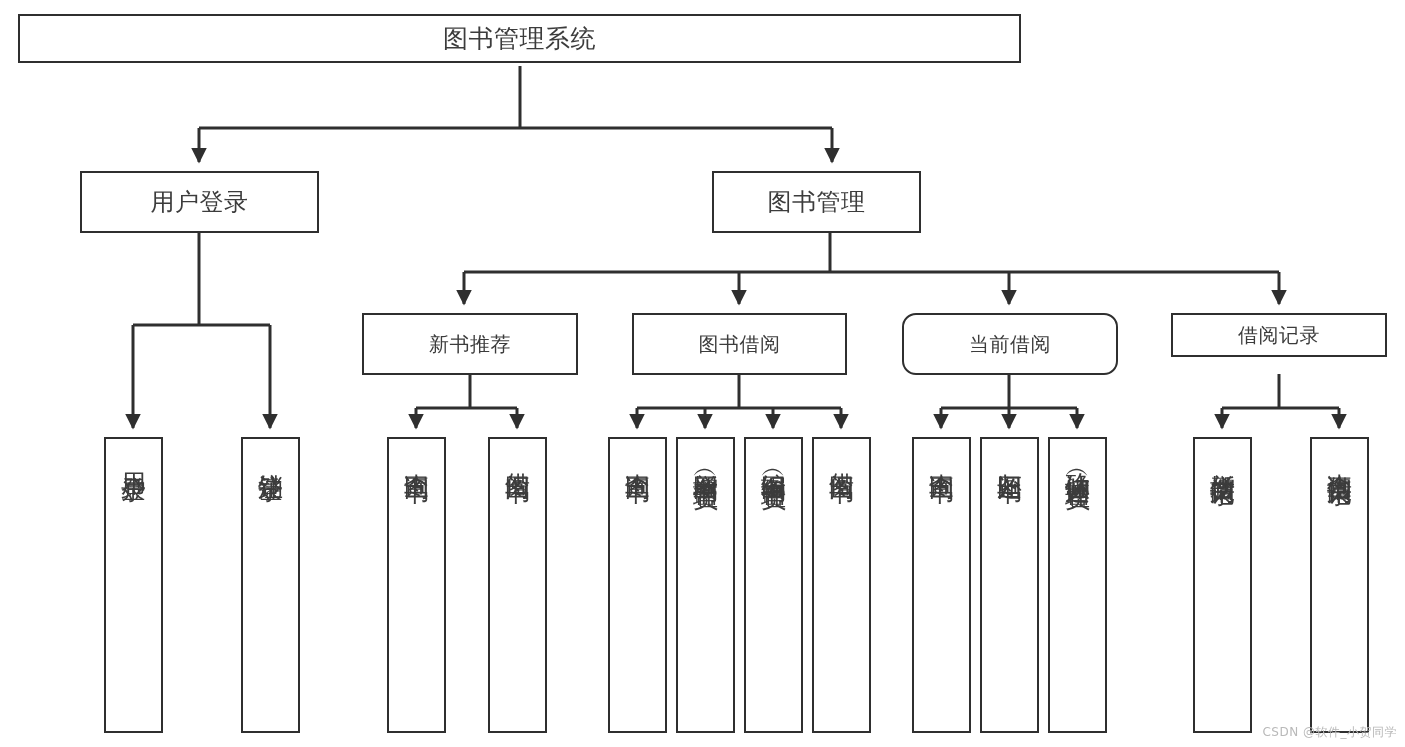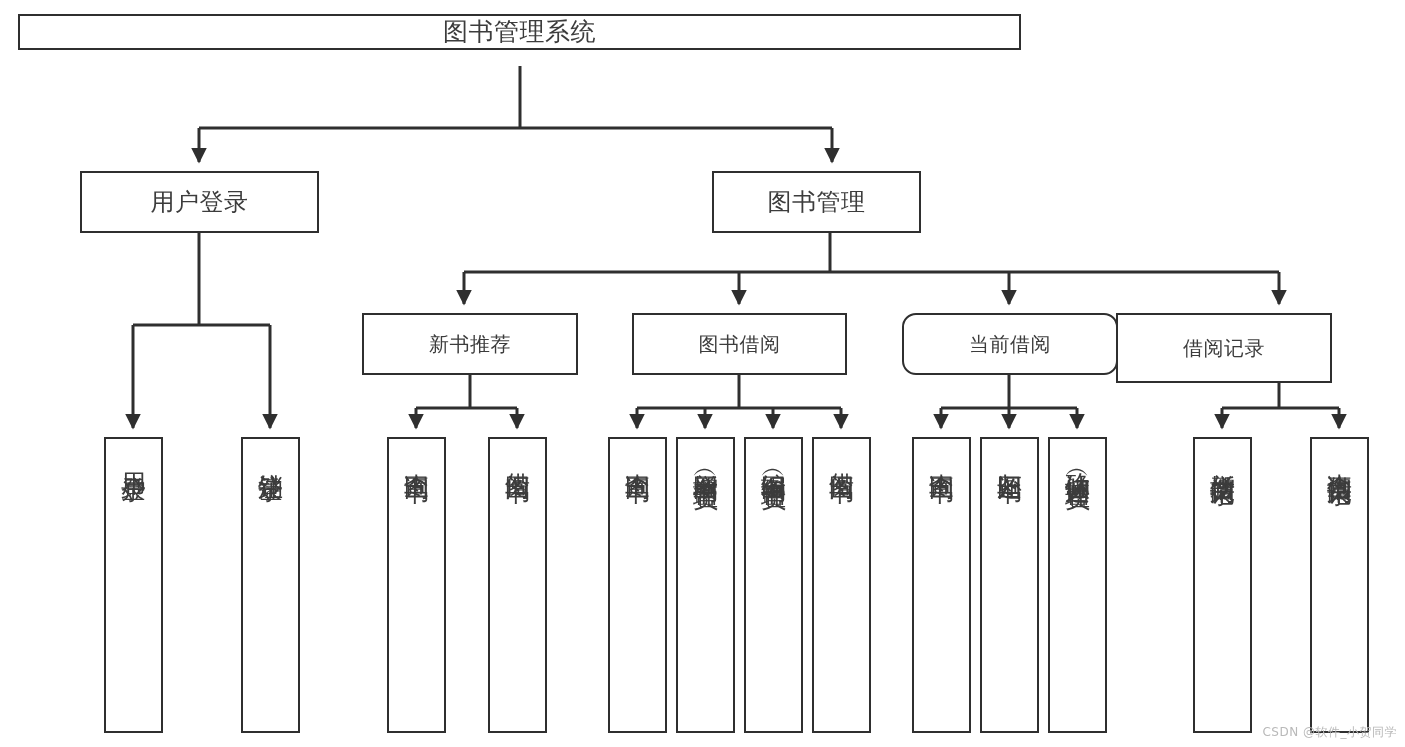--- a/index.html
+++ b/index.html
@@ -121,21 +121,21 @@
       <path d="M 1009 408 L 1009 428" marker-end="url(#arrow)"></path>
       <path d="M 1077 408 L 1077 428" marker-end="url(#arrow)"></path>
 
       <path d="M 1279 374 L 1279 408"></path>
       <path d="M 1222 408 L 1339 408"></path>
       <path d="M 1222 408 L 1222 428" marker-end="url(#arrow)"></path>
       <path d="M 1339 408 L 1339 428" marker-end="url(#arrow)"></path>
     </g>
   </svg>
 
-  <div class="node root" style="left:18px; top:14px; width:1003px; height:36px;">
+  <div class="node root" style="left:18px; top:14px; width:1003px; height:49px;">
     <span class="label">图书管理系统</span>
   </div>
 
   <div class="node lvl2" style="left:80px; top:171px; width:239px; height:62px;">
     <span class="label">用户登录</span>
   </div>
 
   <div class="node lvl2" style="left:712px; top:171px; width:209px; height:62px;justify-content:center;">
     <span class="label">图书管理</span>
   </div>
@@ -145,21 +145,21 @@
   </div>
 
   <div class="node lvl3" style="left:632px; top:313px; width:215px; height:62px;">
     <span class="label">图书借阅</span>
   </div>
 
   <div class="node lvl3" style="left:902px; top:313px; width:216px; height:62px;border-radius:14px;">
     <span class="label">当前借阅</span>
   </div>
 
-  <div class="node lvl3" style="left:1116px; top:313px; width:216px; height:70px;">
+  <div class="node lvl3" style="left:1171px; top:313px; width:216px; height:44px;">
     <span class="label">借阅记录</span>
   </div>
 
   <div class="node leaf" style="left:104px; top:437px; width:59px; height:296px;">
     <span class="label">用户登录</span>
   </div>
 
   <div class="node leaf" style="left:241px; top:437px; width:59px; height:296px;">
     <span class="label">注销登录</span>
   </div>

